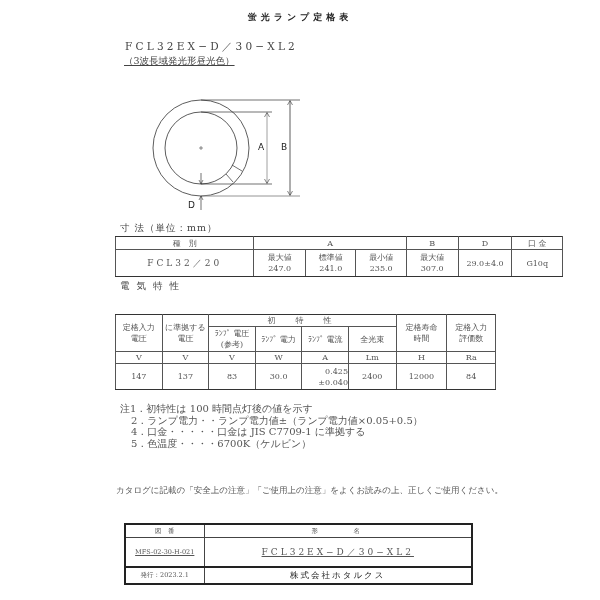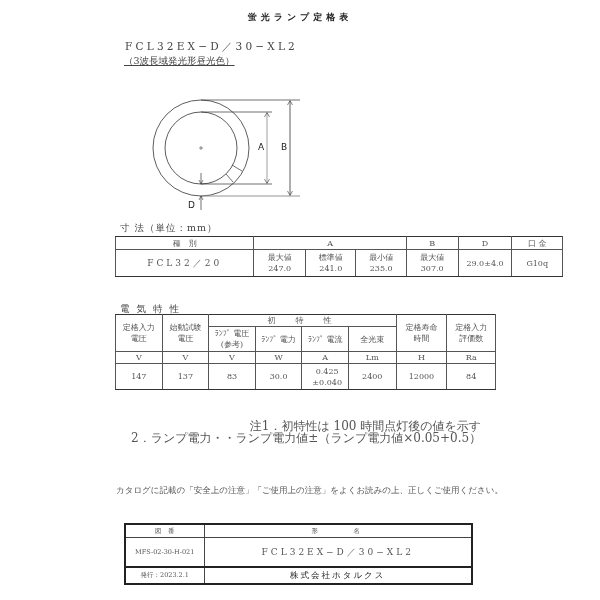--- a/index.html
+++ b/index.html
@@ -15,28 +15,28 @@
     table { border-collapse:collapse; position:absolute; font-size:8px; color:#555; }
     table td { border:1px solid #555; text-align:center; padding:0; line-height:11px; }
     .t1 { left:115px; top:236px; width:448px; }
     .t1 .hd td { height:12px; }
     .t1 .rw td { height:26px; }
     .t2 { left:115px; top:314px; width:381px; }
     .t2 td { border-color:#555; }
     .thick-top td { border-top:1.5px solid #333; }
     .thick-bot td { border-bottom:1.5px solid #333; }
     .spaced { letter-spacing:3px; }
-    .notes { left:120px; top:421px; font-size:12px; color:#555; line-height:11.5px;text-align:right; }
+    .notes { left:120px; top:403px; font-size:10px; color:#555; line-height:11.5px; }
     .notes div { white-space:nowrap; }
     .notes .ind { padding-left:11px; }
     .caution { left:116px; top:485px; font-size:8.5px; color:#555; white-space:nowrap; }
     .t3 { left:124px; top:523px; width:349px; border:2px solid #222; }
     .t3 td { border:1px solid #444; }
     .t3 .r1 td { height:12px;margin-left:44px; }
-    .t3 .r2 td { height:28px; }
+    .t3 .r2 td { height:28px;text-decoration:underline; }
     .t3 .r3 td { height:15px; border-top:2px solid #222; }
     .gothic { font-family:"DejaVu Sans", sans-serif; }
     .small { font-size:6.5px; }
   </style>
 </head>
 <body>
 
 <div class="abs title">蛍光ランプ定格表</div>
 <div class="abs model">FCL32EX−D／30−XL2</div>
 <div class="abs subtitle">（3波長域発光形昼光色）</div>
@@ -103,40 +103,40 @@
     <td>
           <div>最大値</div>
           <div>307.0</div>
         </td>
     <td>29.0±4.0</td>
     <td>G10q</td>
   </tr>
 </tbody>
   </table>
 
-<div class="abs sec" style="left:120px;top:303px;letter-spacing:2px;">電 気 特 性</div>
+<div class="abs sec" style="left:120px;top:280px;letter-spacing:2px;">電 気 特 性</div>
 <table class="t2">
   <colgroup>
       <col style="width:45px">
       <col style="width:45px">
       <col style="width:45px">
       <col style="width:45px">
       <col style="width:45px">
       <col style="width:46px">
       <col style="width:49px">
       <col style="width:47px">
     </colgroup>
   <tbody>
       <tr class="thick-top">
     <td rowspan="2">
           <div>定格入力</div>
           <div>電圧</div>
         </td>
     <td rowspan="2">
-          <div>始動試験</div>
+          <div>に準拠する</div>
           <div>電圧</div>
         </td>
     <td colspan="4" style="height:11px;letter-spacing:6px">初　特　性</td>
     <td rowspan="2">
           <div>定格寿命</div>
           <div>時間</div>
         </td>
     <td rowspan="2">
           <div>定格入力</div>
           <div>評価数</div>
@@ -159,34 +159,36 @@
     <td>A</td>
     <td>Lm</td>
     <td>H</td>
     <td>Ra</td>
   </tr>
   <tr class="thick-top thick-bot" style="height:26px">
     <td>147</td>
     <td>137</td>
     <td>83</td>
     <td>30.0</td>
-    <td style="text-align:center;padding-left:4px">
+    <td style="text-align:right;padding-left:4px">
           <div>0.425</div>
           <div>±0.040</div>
         </td>
     <td>2400</td>
     <td>12000</td>
     <td>84</td>
   </tr>
 </tbody>
   </table>
 
 <div class="abs notes">
   <div>注1．初特性は 100 時間点灯後の値を示す</div>
   <div class="ind">2．ランプ電力・・ランプ電力値±（ランプ電力値×0.05+0.5）</div>
+  <div class="ind">4．口金・・・・・口金は JIS C7709-1 に準拠する</div>
+  <div class="ind">5．色温度・・・・6700K（ケルビン）</div>
 </div>
 
 <div class="abs caution">カタログに記載の「安全上の注意」「ご使用上の注意」をよくお読みの上、正しくご使用ください。</div>
 
 <table class="t3">
   <colgroup>
       <col style="width:79px">
       <col>
     </colgroup>
   <tbody>

